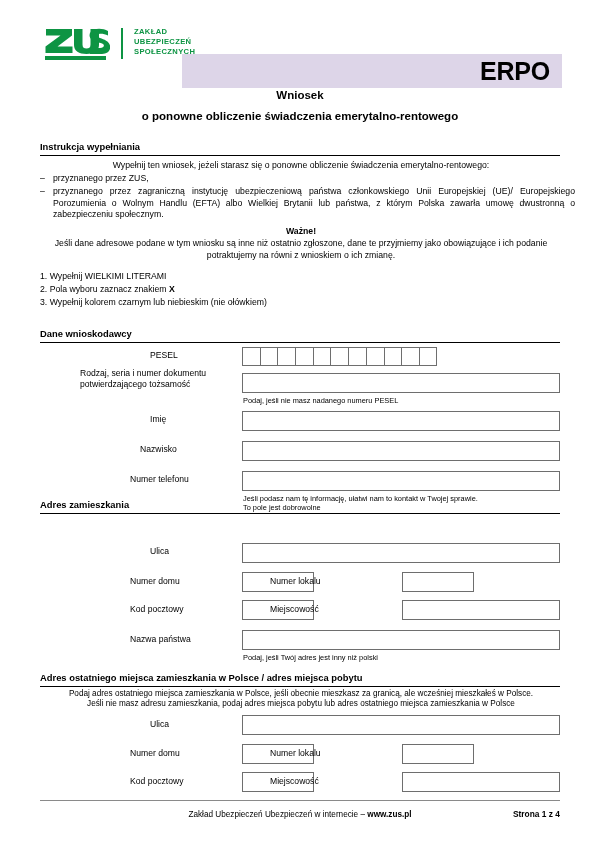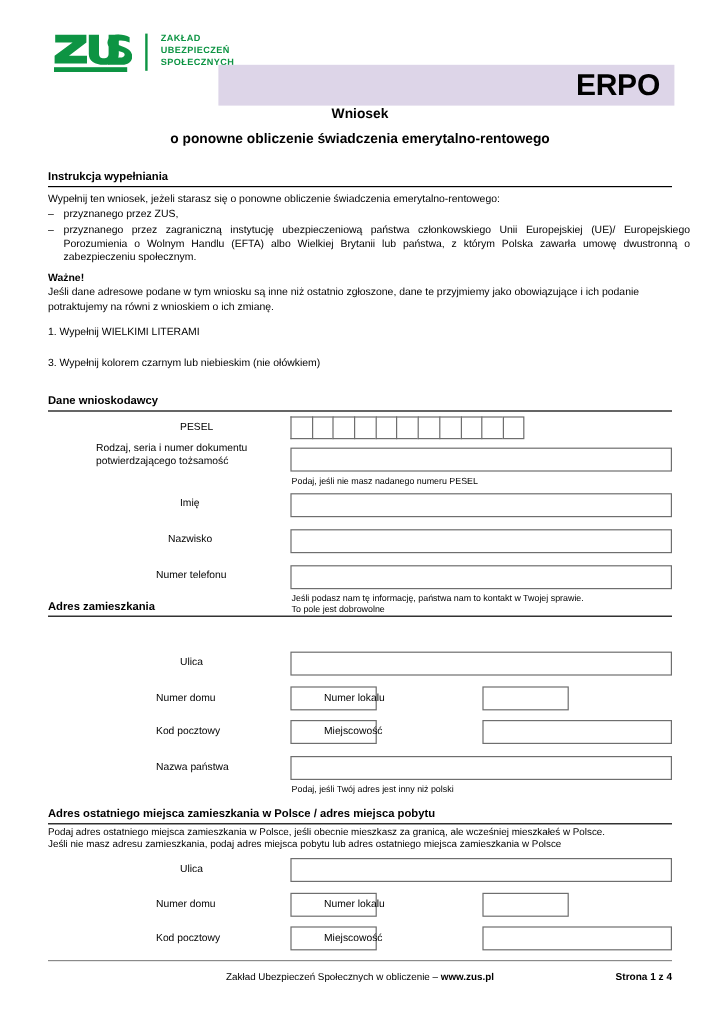--- a/index.html
+++ b/index.html
@@ -108,20 +108,21 @@
     border-bottom: 1.3px solid #000;
   }
 
   
   .para {
     position: absolute;
     left: 40px;
     width: 522px;
     font-size: 8.7px;
     line-height: 11.6px;
+    text-align: center;
   }
   .bold { font-weight: bold; }
 
   .dash-item {
     position: absolute;
     left: 40px;
     width: 522px;
     font-size: 8.7px;
     line-height: 11.6px;
     padding-left: 13px;
@@ -250,20 +251,21 @@
 
   <div class="dash-item" style="top:186px;">
     <span class="dash">–</span>
     <span class="dtext">przyznanego przez zagraniczną instytucję ubezpieczeniową państwa członkowskiego Unii Europejskiej (UE)/ Europejskiego Porozumienia o Wolnym Handlu (EFTA) albo Wielkiej Brytanii lub państwa, z którym Polska zawarła umowę dwustronną o zabezpieczeniu społecznym.</span>
   </div>
 
   <div class="para bold" style="top:226px;">Ważne!</div>
   <div class="para" style="top:238px;">Jeśli dane adresowe podane w tym wniosku są inne niż ostatnio zgłoszone, dane te przyjmiemy jako obowiązujące i ich podanie potraktujemy na równi z wnioskiem o ich zmianę.</div>
 
   <div class="num-item" style="top:270px;">1. Wypełnij WIELKIMI LITERAMI</div>
+  <div class="num-item" style="top:283px;"><span>2. Pola wyboru zaznacz znakiem </span><span class="bold">X</span></div>
   <div class="num-item" style="top:296px;">3. Wypełnij kolorem czarnym lub niebieskim (nie ołówkiem)</div>
 
   <div class="sec-head" style="top:328px;">Dane wnioskodawcy</div>
 
   <div class="flabel" style="left:150px; top:350px; width:85px;">PESEL</div>
   <div class="pesel-row" style="left:242px; top:347px;">
     <div class="pesel-cell"></div>
     <div class="pesel-cell"></div>
     <div class="pesel-cell"></div>
     <div class="pesel-cell"></div>
@@ -284,21 +286,21 @@
   <div class="hint" style="left:243px; top:396px;">Podaj, jeśli nie masz nadanego numeru PESEL</div>
 
   <div class="flabel" style="left:150px; top:414px; width:85px;">Imię</div>
   <div class="fbox" style="left:242px; top:411px; width:318px; height:20px;"></div>
 
   <div class="flabel" style="left:140px; top:444px; width:95px;">Nazwisko</div>
   <div class="fbox" style="left:242px; top:441px; width:318px; height:20px;"></div>
 
   <div class="flabel" style="left:130px; top:474px; width:105px;">Numer telefonu</div>
   <div class="fbox" style="left:242px; top:471px; width:318px; height:20px;"></div>
-  <div class="hint" style="left:243px; top:494px;">Jeśli podasz nam tę informację, państwa nam to kontakt w Twojej sprawie.</div>
+  <div class="hint" style="left:243px; top:494px;">Jeśli podasz nam tę informację, ułatwi nam to kontakt w Twojej sprawie.</div>
   <div class="hint" style="left:243px; top:503px;">To pole jest dobrowolne</div>
 
   <div class="sec-head" style="top:499px;">Adres zamieszkania</div>
 
   <div class="flabel" style="left:150px; top:546px; width:85px;">Ulica</div>
   <div class="fbox" style="left:242px; top:543px; width:318px; height:20px;"></div>
 
   <div class="flabel" style="left:130px; top:576px; width:105px;">Numer domu</div>
   <div class="fbox" style="left:242px; top:572px; width:72px; height:20px;"></div>
   <div class="flabel" style="left:270px; top:576px; width:120px;">Numer lokalu</div>
@@ -324,16 +326,16 @@
   <div class="fbox" style="left:242px; top:744px; width:72px; height:20px;"></div>
   <div class="flabel" style="left:270px; top:748px; width:120px;">Numer lokalu</div>
   <div class="fbox" style="left:402px; top:744px; width:72px; height:20px;"></div>
 
   <div class="flabel" style="left:130px; top:776px; width:105px;">Kod pocztowy</div>
   <div class="fbox" style="left:242px; top:772px; width:72px; height:20px;"></div>
   <div class="flabel" style="left:270px; top:776px; width:120px;">Miejscowość</div>
   <div class="fbox" style="left:402px; top:772px; width:158px; height:20px;"></div>
 
   <div class="foot-rule"></div>
-  <div class="foot-center"><span>Zakład Ubezpieczeń Społecznych w obliczenie – </span><span class="bold">www.zus.pl</span></div>
+  <div class="foot-center"><span>Zakład Ubezpieczeń Ubezpieczeń w internecie – </span><span class="bold">www.zus.pl</span></div>
   <div class="foot-right">Strona 1 z 4</div>
 
 </div>
 
 </body></html>

